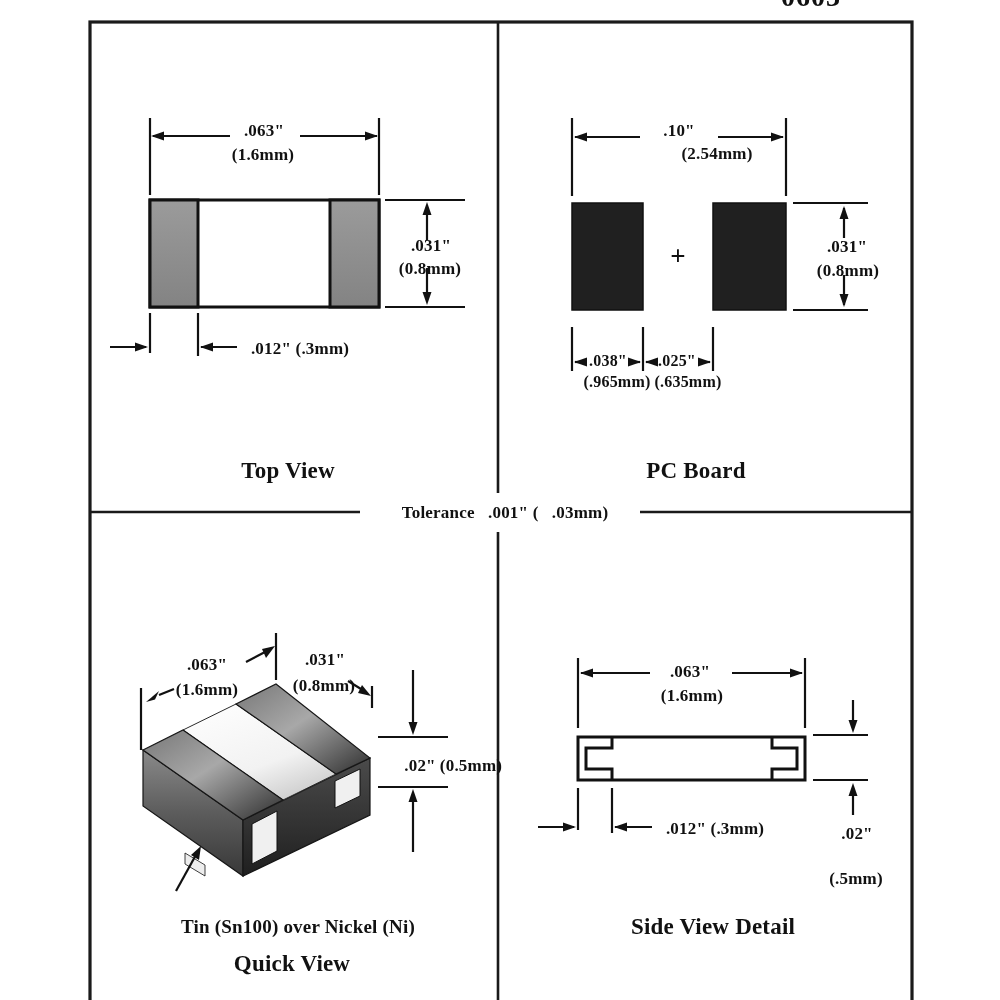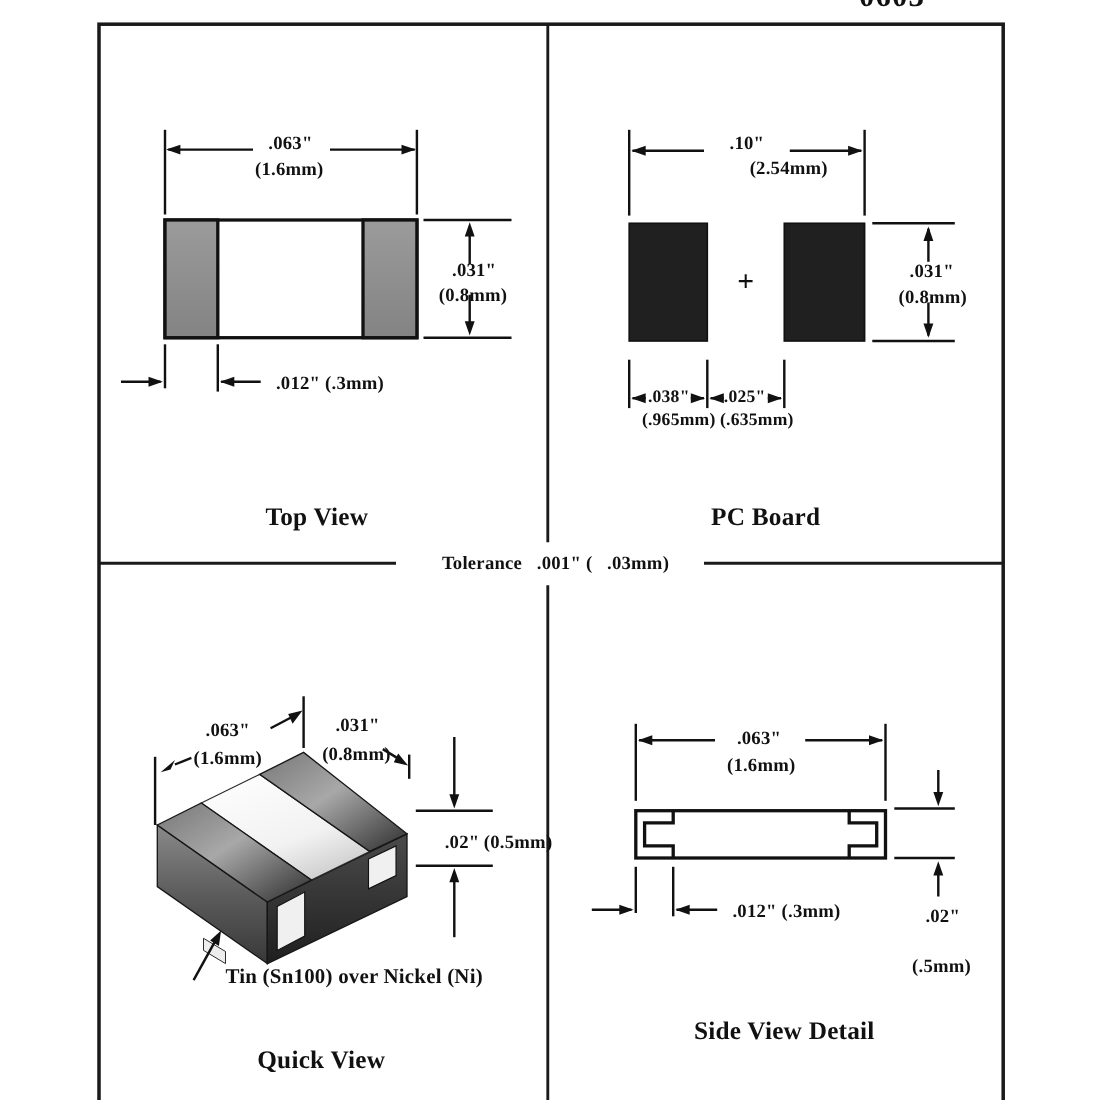--- a/index.html
+++ b/index.html
@@ -207,23 +207,23 @@
 <div class="lbl caption" style="left:696px;top:470px;">PC Board</div>
 
 <div class="lbl tol" style="left:505px;top:512px;">Tolerance   .001" (   .03mm)</div>
 
 <div class="lbl" style="left:207px;top:664px;">.063"</div>
 <div class="lbl" style="left:207px;top:689px;">(1.6mm)</div>
 <div class="lbl" style="left:325px;top:659px;">.031"</div>
 <div class="lbl" style="left:324px;top:685px;">(0.8mm)</div>
 <div class="lbl" style="left:420px;top:765px;">.02"</div>
 <div class="lbl" style="left:471px;top:765px;">(0.5mm)</div>
-<div class="lbl note" style="left:298px;top:888px;margin-left:24px;">Tin (Sn100) over Nickel (Ni)</div>
+<div class="lbl note" style="left:298px;top:926px;">Tin (Sn100) over Nickel (Ni)</div>
 <div class="lbl caption" style="left:292px;top:963px;">Quick View</div>
 
 <div class="lbl" style="left:690px;top:671px;">.063"</div>
 <div class="lbl" style="left:692px;top:695px;">(1.6mm)</div>
 <div class="lbl" style="left:715px;top:828px;">.012" (.3mm)</div>
 <div class="lbl" style="left:857px;top:833px;">.02"</div>
 <div class="lbl" style="left:856px;top:858px;margin-top:20px;">(.5mm)</div>
-<div class="lbl caption" style="left:713px;top:926px;margin-top:11px;">Side View Detail</div>
+<div class="lbl caption" style="left:713px;top:926px;">Side View Detail</div>
 
 </div>
 
 </body></html>

